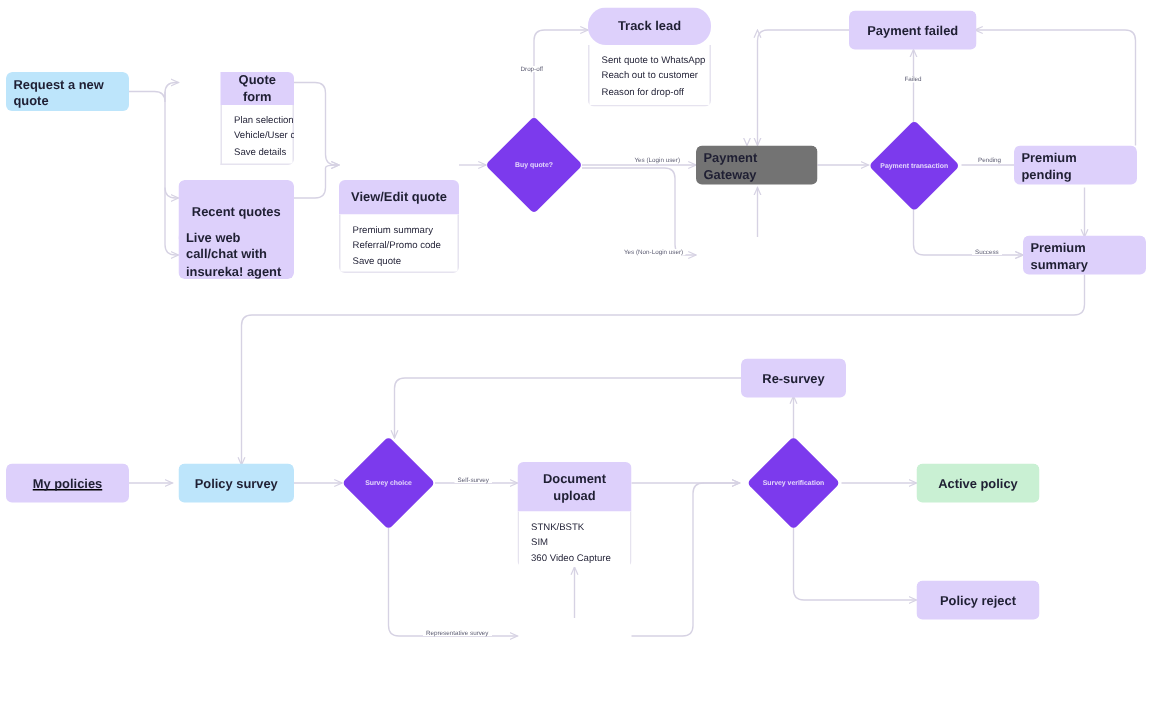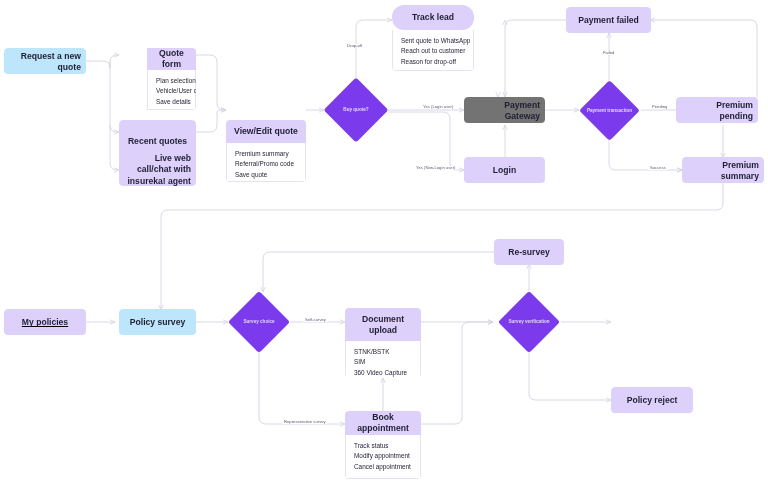--- a/index.html
+++ b/index.html
@@ -45,21 +45,21 @@
   .node-body .li {
     font-size: 6.4px;
     color: #26263a;
     line-height: 1.62;
     white-space: nowrap;
   }
   .simple {
     display: flex;
     align-items: center;
     justify-content: center;
-    text-align: right;
+    text-align: left;
     font-size: 8.6px;
     font-weight: bold;
     color: #1f1f33;
     line-height: 1.3;
     padding: 14px 5px;
     border-radius: 4px;
   }
   .diamond {
     position: absolute;
     background: #7c3aed;
@@ -200,23 +200,20 @@
       <div class="li">Sent quote to WhatsApp</div>
       <div class="li">Reach out to customer</div>
       <div class="li">Reason for drop-off</div>
     </div>
   </div>
 
   <div class="node" style="left:464px; top:97px; width:81px; height:26px;">
     <div class="simple" style="background:#737373; width:100%; height:100%;">Payment Gateway</div>
   </div>
 
-  <div class="node" style="left:464px; top:157px; width:81px; height:26px;">
-    <div class="simple" style="background:#ddd0fb; width:100%; height:100%;">Login</div>
-  </div>
 
   <div class="diamond" style="left:588px; top:89px; width:43px; height:43px;"></div>
   <div class="diamond-label" style="left:586px; top:101px; width:47px; height:20px;">Payment transaction</div>
 
   <div class="node" style="left:566px; top:7px; width:85px; height:26px;">
     <div class="simple" style="background:#ddd0fb; width:100%; height:100%;">Payment failed</div>
   </div>
 
   <div class="node" style="left:676px; top:97px; width:82px; height:26px;">
     <div class="simple" style="background:#ddd0fb; width:100%; height:100%;">Premium pending</div>
@@ -239,36 +236,31 @@
 
   <div class="node" style="left:345px; top:308px; width:76px; height:70px;">
     <div class="node-head" style="background:#ddd0fb; height:33px;">Document upload</div>
     <div class="node-body" style="height:45px;">
       <div class="li">STNK/BSTK</div>
       <div class="li">SIM</div>
       <div class="li">360 Video Capture</div>
     </div>
   </div>
 
-  <div class="node" style="left:345px; top:411px; width:76px; height:68px;">
-    <div class="node-head" style="background:#ddd0fb; height:24px;">Book appointment</div>
-    <div class="node-body" style="height:44px;">
-      <div class="li">Track status</div>
-      <div class="li">Modify appointment</div>
-      <div class="li">Cancel appointment</div>
-    </div>
-  </div>
 
   <div class="node" style="left:494px; top:239px; width:70px; height:26px;">
     <div class="simple" style="background:#ddd0fb; width:100%; height:100%;">Re-survey</div>
   </div>
 
   <div class="diamond" style="left:507px; top:300px; width:44px; height:44px;"></div>
   <div class="diamond-label" style="left:503px; top:313px; width:52px; height:18px;">Survey verification</div>
 
+  <div class="node" style="left:611px; top:309px; width:82px; height:26px;">
+    <div class="simple" style="background:#c9f0d3; width:100%; height:100%;">Active policy</div>
+  </div>
 
   <div class="node" style="left:611px; top:387px; width:82px; height:26px;">
     <div class="simple" style="background:#ddd0fb; width:100%; height:100%;">Policy reject</div>
   </div>
 
   <div class="edge-label" style="left:345px; top:44px;">Drop-off</div>
   <div class="edge-label" style="left:421px; top:105px;">Yes (Login user)</div>
   <div class="edge-label" style="left:414px; top:166px;">Yes (Non-Login user)</div>
   <div class="edge-label" style="left:601px; top:51px;">Failed</div>
   <div class="edge-label" style="left:650px; top:105px;">Pending</div>

